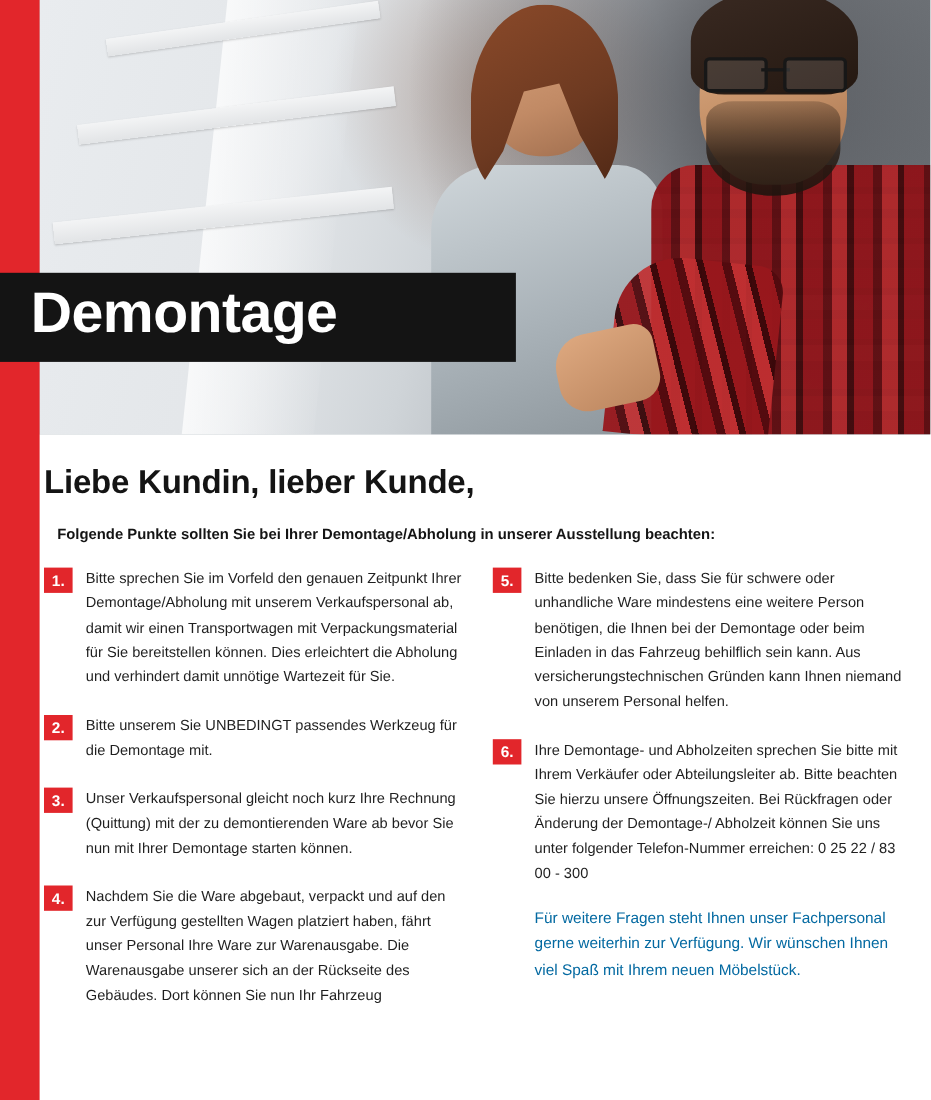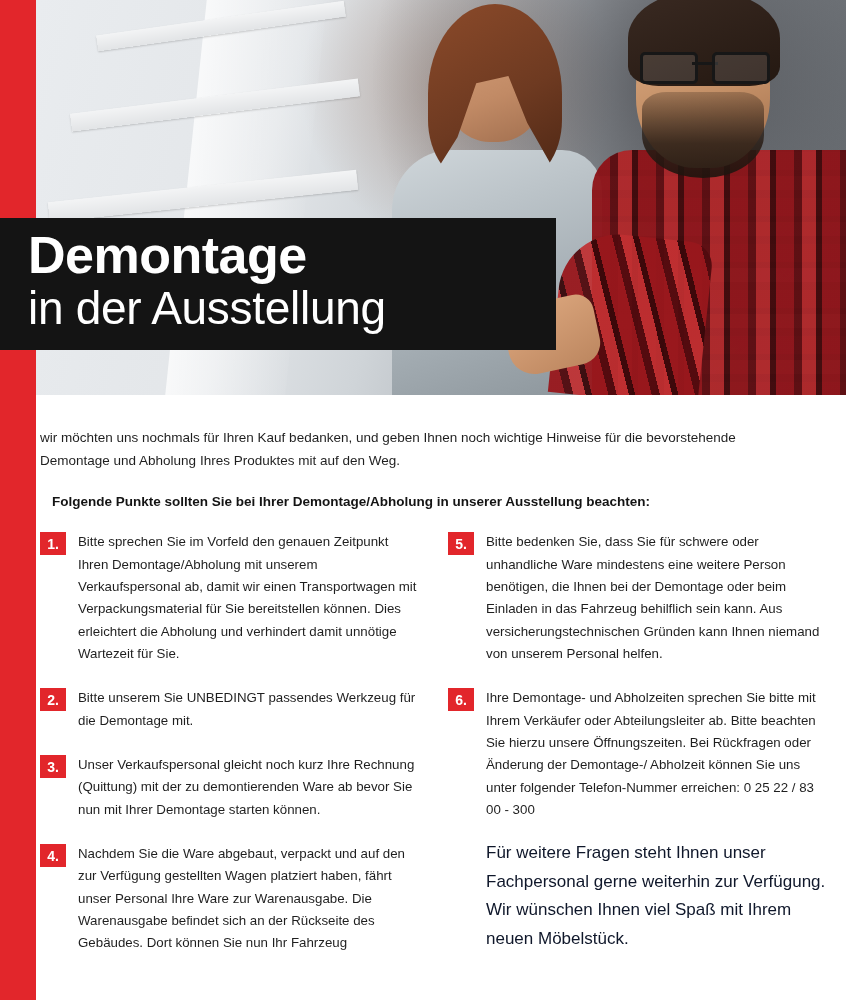--- a/index.html
+++ b/index.html
@@ -128,22 +128,22 @@
     top: 0;
     width: 36px;
     height: 1000px;
     background: #e2262b;
   }
 
   
   .title-block {
     position: absolute;
     left: 0;
-    top: 218px;
-    width: 556px;
+    top: 248px;
+    width: 469px;
     background: #141414;
     padding: 10px 28px 16px 28px;
     box-sizing: border-box;
   }
   .title-line1 {
     font-size: 52px;
     font-weight: 700;
     color: #ffffff;
     line-height: 1.06;
     letter-spacing: -0.5px;
@@ -212,23 +212,23 @@
     justify-content: center;
     margin-top: 1px;
   }
   .item-text {
     font-size: 13.3px;
     line-height: 1.68;
     color: #1f1f1f;
   }
   .item-text b { font-weight: 400; }
   .closing {
-    font-size: 17px;
+    font-size: 14px;
     line-height: 1.68;
-    color: #0f172a;
+    color: #0369a1;
     margin-left: 38px;
     margin-top: -4px;
   }
 </style>
 </head>
 <body>
 
 <div class="hero">
   <div class="hero-photo">
     <div class="hero-panel"></div>
@@ -252,49 +252,48 @@
       <div class="lens r"></div>
     </div>
     <div class="hero-hand"></div>
   </div>
 </div>
 
 <div class="red-bar"></div>
 
 <div class="title-block">
   <div class="title-line1">Demontage</div>
-  <div class="title-line2">in der Ausstellung</div>
 </div>
 
 <div class="content">
-  <p class="intro">wir möchten uns nochmals für Ihren Kauf bedanken, und geben Ihnen noch wichtige Hinweise für die bevorstehende Demontage und Abholung Ihres Produktes mit auf den Weg.</p>
+  <div class="salutation">Liebe Kundin, lieber Kunde,</div>
   <p class="lead">Folgende Punkte sollten Sie bei Ihrer Demontage/Abholung in unserer Ausstellung beachten:</p>
 
   <div class="columns">
 
     <div class="col">
 
       <div class="item">
         <div class="num">1.</div>
-        <div class="item-text">Bitte sprechen Sie im Vorfeld den genauen Zeitpunkt Ihren Demontage/Abholung mit unserem Verkaufspersonal ab, damit wir einen Transportwagen mit Verpackungsmaterial für Sie bereitstellen können. Dies erleichtert die Abholung und verhindert damit unnötige Wartezeit für Sie.</div>
+        <div class="item-text">Bitte sprechen Sie im Vorfeld den genauen Zeitpunkt Ihrer Demontage/Abholung mit unserem Verkaufspersonal ab, damit wir einen Transportwagen mit Verpackungsmaterial für Sie bereitstellen können. Dies erleichtert die Abholung und verhindert damit unnötige Wartezeit für Sie.</div>
       </div>
 
       <div class="item">
         <div class="num">2.</div>
         <div class="item-text"><span>Bitte unserem Sie </span><b>UNBEDINGT</b><span> passendes Werkzeug für die Demontage mit.</span></div>
       </div>
 
       <div class="item">
         <div class="num">3.</div>
         <div class="item-text">Unser Verkaufspersonal gleicht noch kurz Ihre Rechnung (Quittung) mit der zu demontierenden Ware ab bevor Sie nun mit Ihrer Demontage starten können.</div>
       </div>
 
       <div class="item">
         <div class="num">4.</div>
-        <div class="item-text">Nachdem Sie die Ware abgebaut, verpackt und auf den zur Verfügung gestellten Wagen platziert haben, fährt unser Personal Ihre Ware zur Warenausgabe. Die Warenausgabe befindet sich an der Rückseite des Gebäudes. Dort können Sie nun Ihr Fahrzeug</div>
+        <div class="item-text">Nachdem Sie die Ware abgebaut, verpackt und auf den zur Verfügung gestellten Wagen platziert haben, fährt unser Personal Ihre Ware zur Warenausgabe. Die Warenausgabe unserer sich an der Rückseite des Gebäudes. Dort können Sie nun Ihr Fahrzeug</div>
       </div>
 
     </div>
 
     <div class="col">
 
       <div class="item">
         <div class="num">5.</div>
         <div class="item-text">Bitte bedenken Sie, dass Sie für schwere oder unhandliche Ware mindestens eine weitere Person benötigen, die Ihnen bei der Demontage oder beim Einladen in das Fahrzeug behilflich sein kann. Aus versicherungstechnischen Gründen kann Ihnen niemand von unserem Personal helfen.</div>
       </div>

